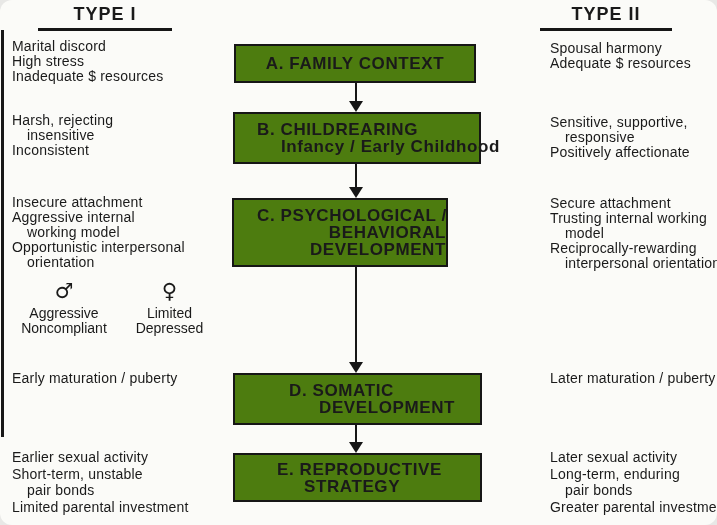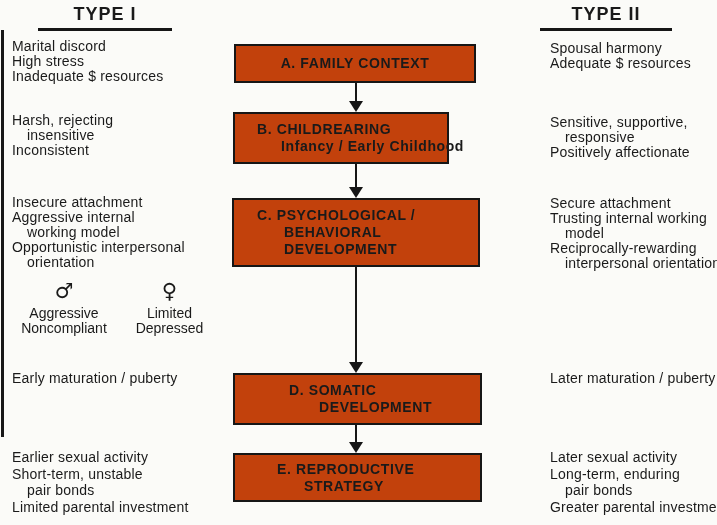--- a/index.html
+++ b/index.html
@@ -3,20 +3,21 @@
 <meta charset="utf-8">
 <style>
   html,body{margin:0;padding:0;background:#e8e8e6;}
   #canvas{
     position:relative;
     width:717px;height:525px;
     background:#fbfbf8;
     overflow:hidden;
     font-family:"Liberation Sans","DejaVu Sans",sans-serif;
     color:#1a1a1a;
+    border-radius:12px;
   }
   
   .type-header{
     position:absolute;
     text-align:center;
     font-weight:bold;
     font-size:18px;
     letter-spacing:1px;
     padding-bottom:3px;
     border-bottom:3px solid #161616;
@@ -51,34 +52,34 @@
   .sex-symbol{
     display:block;
     font-family:"DejaVu Sans",sans-serif;
     font-size:21px;line-height:30px;
     font-weight:bold;
   }
   
   .flow-box{
     position:absolute;
     border:2px solid #161616;
-    background:#c2410c;
+    background:#4d7c0f;
     box-sizing:border-box;
     display:flex;flex-direction:column;justify-content:center;
     font-weight:bold;
-    font-size:14px;
+    font-size:17px;
     line-height:17px;
     letter-spacing:0.6px;
     white-space:nowrap;
   }
   #box-a{left:234px;top:44px;width:242px;height:39px;text-align:center;}
-  #box-b{left:233px;top:112px;width:216px;height:52px;padding-left:22px;}
+  #box-b{left:233px;top:112px;width:248px;height:52px;padding-left:22px;}
   #box-b .l2{padding-left:24px;}
-  #box-c{left:232px;top:198px;width:248px;height:69px;padding-left:23px;}
-  #box-c .l2,#box-c .l3{padding-left:27px;}
+  #box-c{left:232px;top:198px;width:216px;height:69px;padding-left:23px;}
+  #box-c .l2,#box-c .l3{padding-left:27px;text-align:right;}
   #box-d{left:233px;top:373px;width:249px;height:52px;padding-left:54px;}
   #box-d .l2{padding-left:30px;}
   #box-e{left:233px;top:453px;width:249px;height:49px;padding-left:42px;justify-content:center;}
   #box-e .l2{padding-left:27px;}
   
   .arrow{position:absolute;left:349px;width:14px;}
   .arrow .shaft{
     position:absolute;left:6px;top:0;bottom:9px;width:2px;background:#161616;
   }
   .arrow .head{

